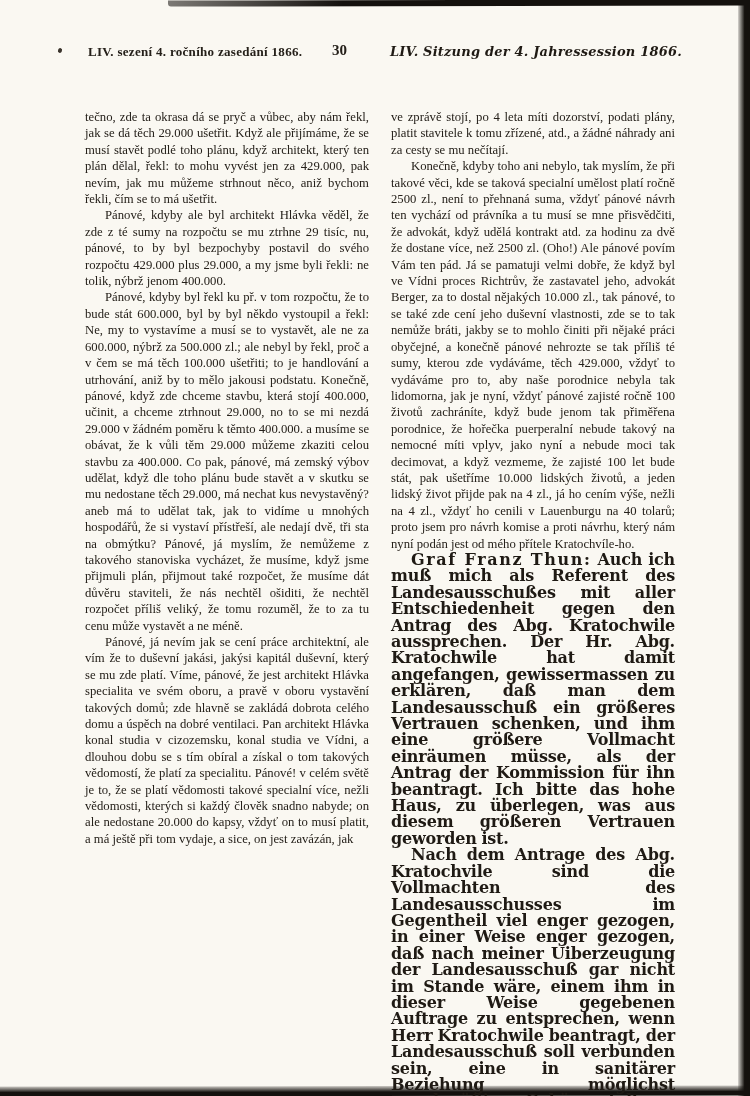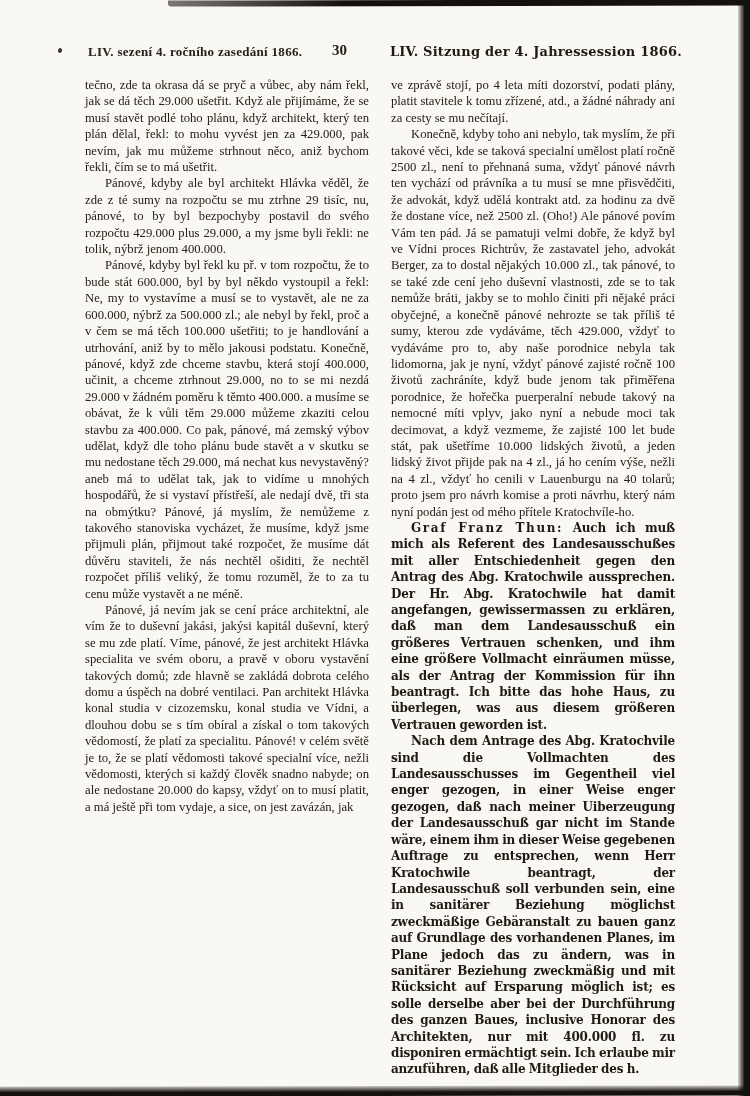--- a/index.html
+++ b/index.html
@@ -65,20 +65,21 @@
     font-size: 15px;
     font-weight: 700;
   }
   .head-right {
     position: absolute;
     top: 44px; left: 390px;
     font-size: 13px;
     font-weight: 700;
     letter-spacing: 0.3px;
     white-space: nowrap;
+    font-style: italic;
   }
 
   
   .columns {
     position: absolute;
     top: 77px;
     left: 85px;
     width: 590px;
     display: flex;
     gap: 22px;
@@ -88,27 +89,28 @@
     font-size: 12.7px;
     line-height: 16.4px;
     text-align: justify;
   }
   .para {
     margin: 0;
     text-indent: 20px;
   }
   .para.noindent {
     text-indent: 0;
+    margin-top: 32px;
   }
 
   
   .fraktur {
     font-family: "DejaVu Serif", serif;
     font-weight: 700;
-    font-size: 12px;
+    font-size: 16px;
     letter-spacing: -0.2px;
     word-spacing: -0.6px;
     color: #1f1a14;
   }
   .head-right.fraktur {
     font-size: 13px;
     letter-spacing: 0.2px;
     word-spacing: 0;
   }
   .speaker {

